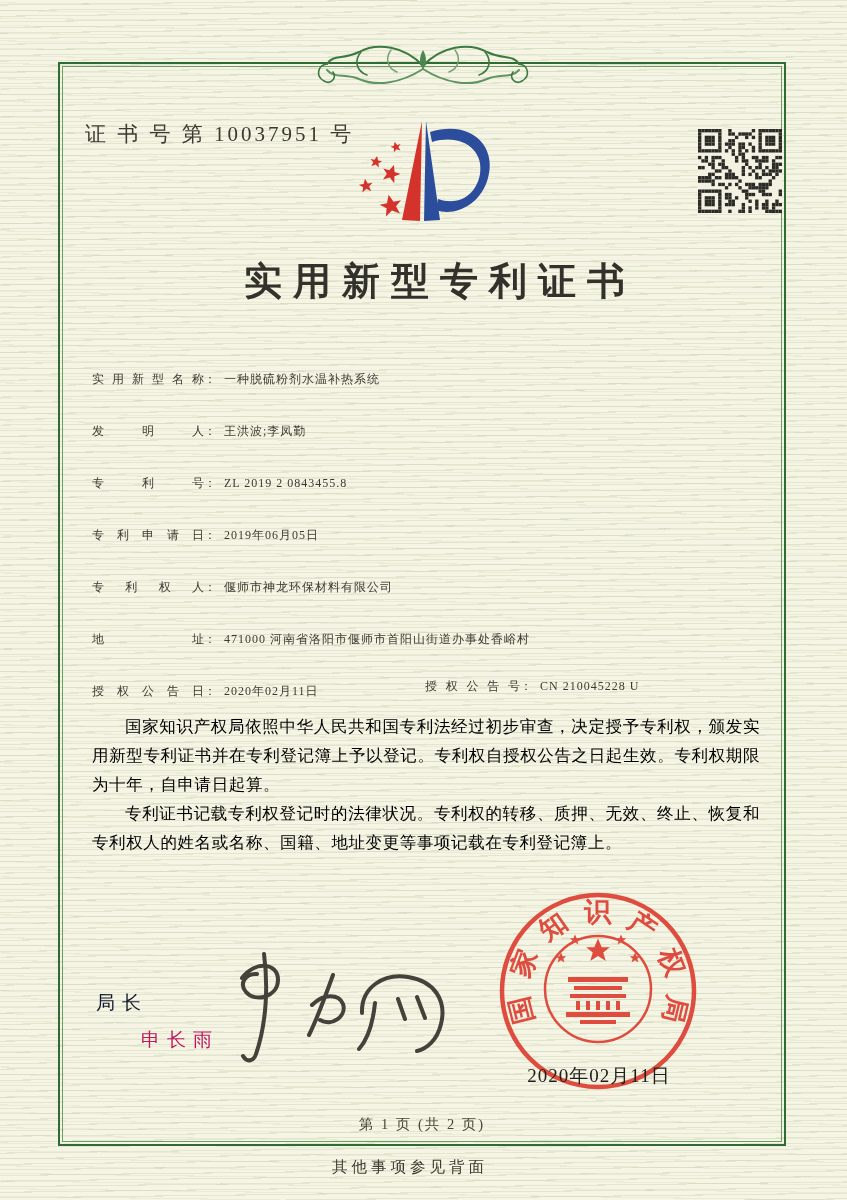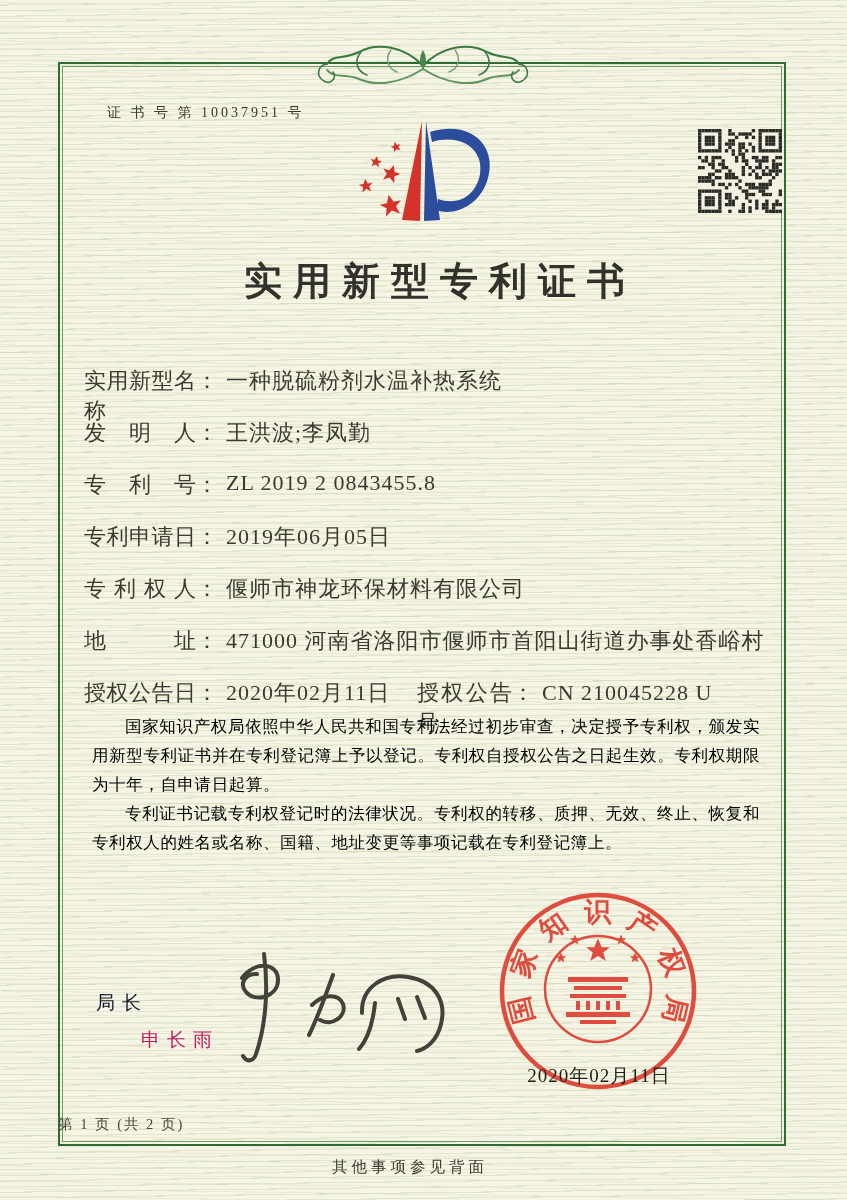--- a/index.html
+++ b/index.html
@@ -14,48 +14,48 @@
     color:#39382f;
     overflow:hidden;
   }
   .abs{ position:absolute; }
 
   
   .frame-outer{ left:58px; top:62px; width:728px; height:1084px; border:2.5px solid #2e6b35; }
   .frame-inner{ position:absolute; inset:2px; border:1px solid #6f9c64; }
 
   
-  .cert-no{ left:85px; top:104px; font-size:14px; letter-spacing:3px; color:#3a392f;margin-left:22px; }
+  .cert-no{ left:85px; top:120px; font-size:21px; letter-spacing:3px; color:#3a392f; }
   .logo{ left:358px; top:108px; }
   .qr{ left:698px; top:129px; }
 
   .title{ left:58px; top:256px; width:728px; text-align:center;
           font-size:38px; font-weight:bold; letter-spacing:11px; color:#32312b;padding-left:36px; }
 
   
-  .frow{ left:84px; width:668px; height:26px; font-size:22px; display:flex; align-items:flex-start; }
+  .frow{ left:92px; width:668px; height:26px; font-size:12px; display:flex; align-items:center; }
   .flabel{ display:inline-block; width:112px; text-align:justify; text-align-last:justify; color:#3b3a31; flex:none;}
   .fcolon{ flex:none; margin-right:8px; }
   .fvalue{ letter-spacing:1px; color:#3b3a31; white-space:nowrap; }
   .grant-right{ position:absolute; left:333px; top:0; display:flex; align-items:baseline; }
   .grant-right .flabel{ width:95px; }
 
   
   .body-text{ left:92px; top:712px; width:668px; font-size:16.5px; line-height:29px;
               text-align:justify; color:#000000; letter-spacing:.6px; }
   .body-text p{ text-indent:2em; }
 
   
   .comm-title{ left:96px; top:990px; font-size:19px; letter-spacing:7px; color:#0f172a; }
   .comm-name{ left:96px; top:1027px; font-size:19px; letter-spacing:7px; color:#be185d;margin-left:45px; }
   .signature{ left:212px; top:942px; }
   .seal{ left:495px; top:888px; }
   .seal-date{ left:495px; top:1063px; width:208px; text-align:center; font-size:19px;
               letter-spacing:1px; color:#1e1e1a; }
-  .page-footer{ left:58px; top:1115px; width:728px; text-align:left; font-size:14.5px;
+  .page-footer{ left:58px; top:1115px; width:728px; text-align:center; font-size:14.5px;
                 letter-spacing:2px; color:#474638; }
   .back-note{ left:0; top:1157px; width:820px; text-align:center; font-size:15.5px;
               letter-spacing:4px; color:#3d3c32; }
   .ornament{ left:283px; top:38px; }
 </style>
 </head>
 <body>
 
 <div class="abs frame-outer">
   <div class="frame-inner"></div>

